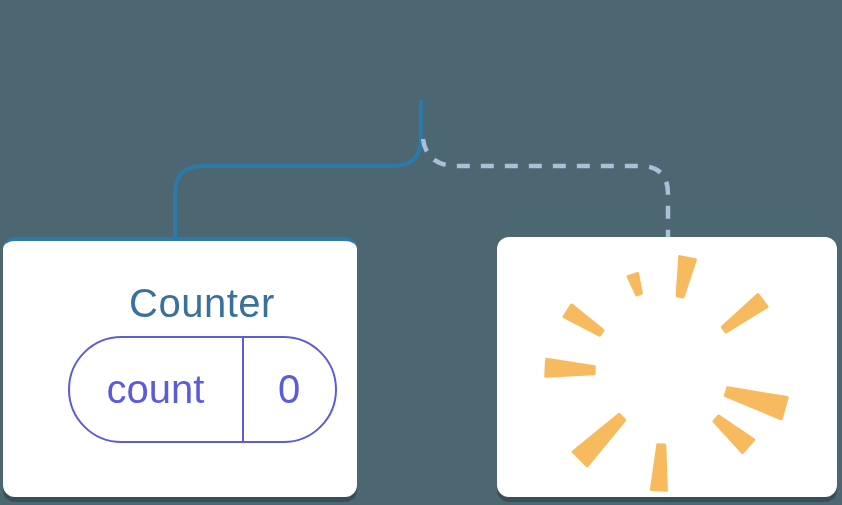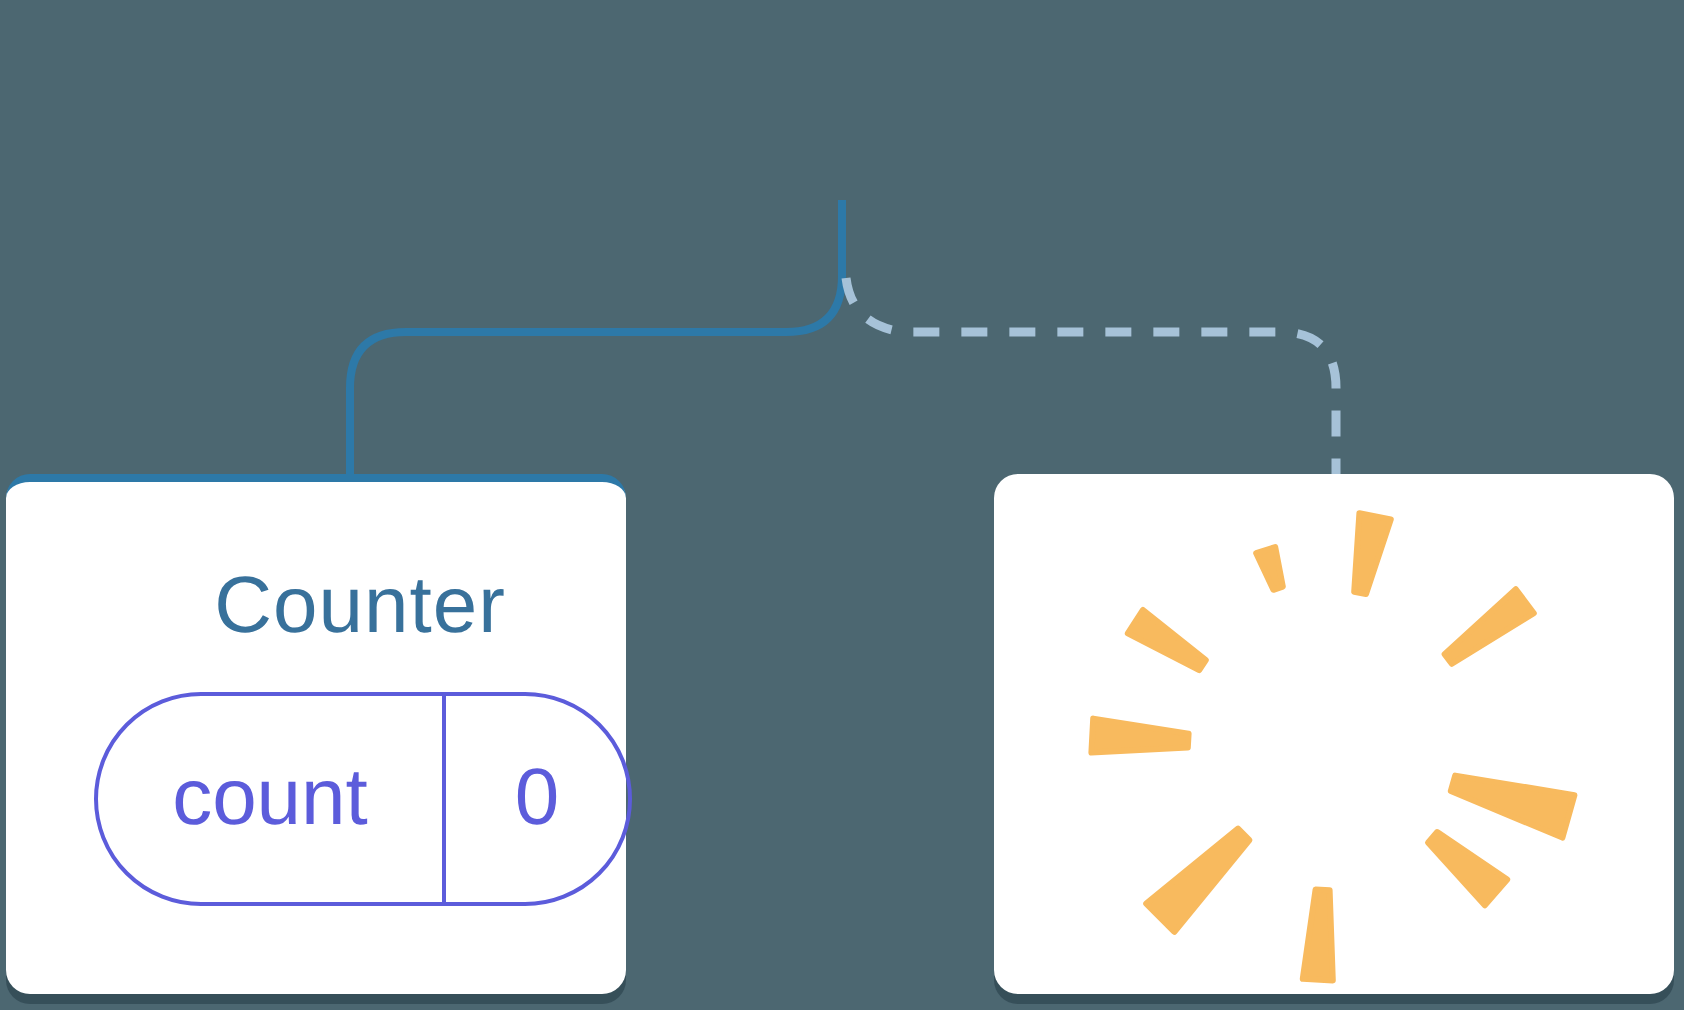--- a/index.html
+++ b/index.html
@@ -17,28 +17,28 @@
   .div-node{
     position:absolute;left:338px;top:2px;width:166px;height:98px;
     background:var(--card-background);border:3px solid var(--blue-accent);border-radius:12px;
     display:flex;align-items:center;justify-content:center;
   }
   .div-node-label{font-size:38px;font-weight:500;color:var(--node-text-blue);letter-spacing:0.5px;}
   .card{
     position:absolute;top:237px;height:260px;background:var(--card-background);
     border-radius:12px;box-shadow:0 5px 0 var(--card-shadow);
   }
-  .counter-card{left:3px;width:310px;border-top:4px solid var(--blue-accent);padding-left:44px;}
+  .counter-card{left:3px;width:354px;border-top:4px solid var(--blue-accent);padding-left:44px;}
   .poof-card{left:497px;width:340px;}
   .card-title{
     margin-top:40px;text-align:center;font-size:40px;font-weight:500;
     color:var(--node-text-blue);letter-spacing:0.5px;
   }
   .state-pill{
-    margin:20px auto 0;width:269px;height:107px;
+    margin:10px auto 0;width:269px;height:107px;
     border:2px solid var(--state-accent);border-radius:56px;
     display:flex;align-items:stretch;overflow:hidden;
   }
   .pill-key{
     flex:0 0 172px;display:flex;align-items:center;justify-content:center;
     font-size:40px;color:var(--state-accent);
   }
   .pill-divider{flex:0 0 2px;background:var(--state-accent);}
   .pill-value{
     flex:1;display:flex;align-items:center;justify-content:center;

